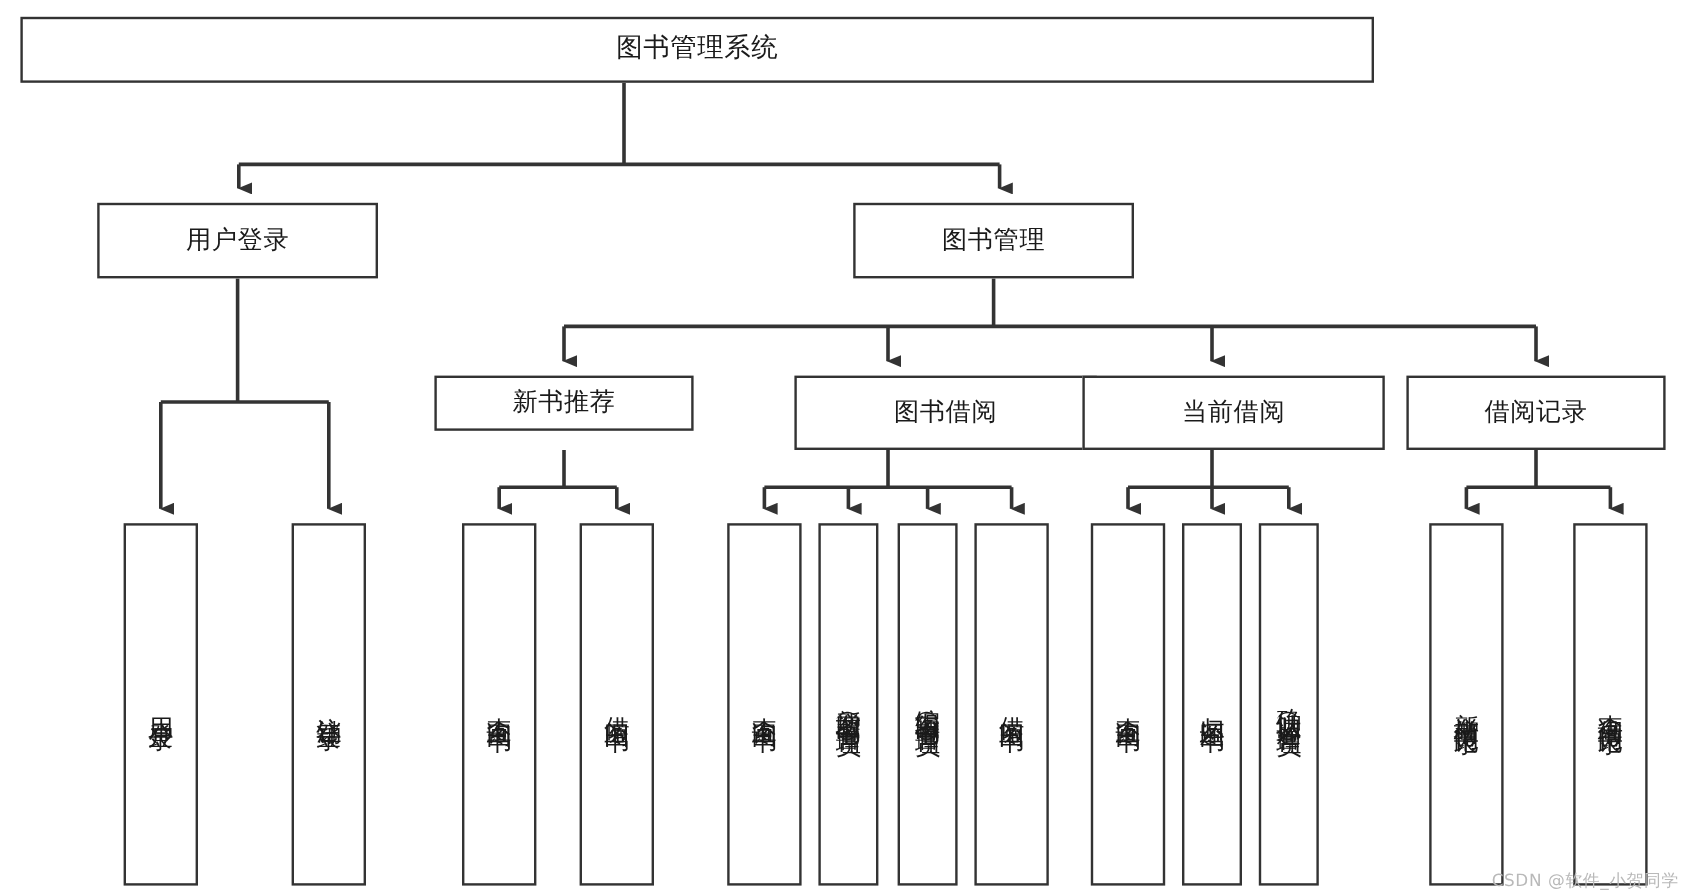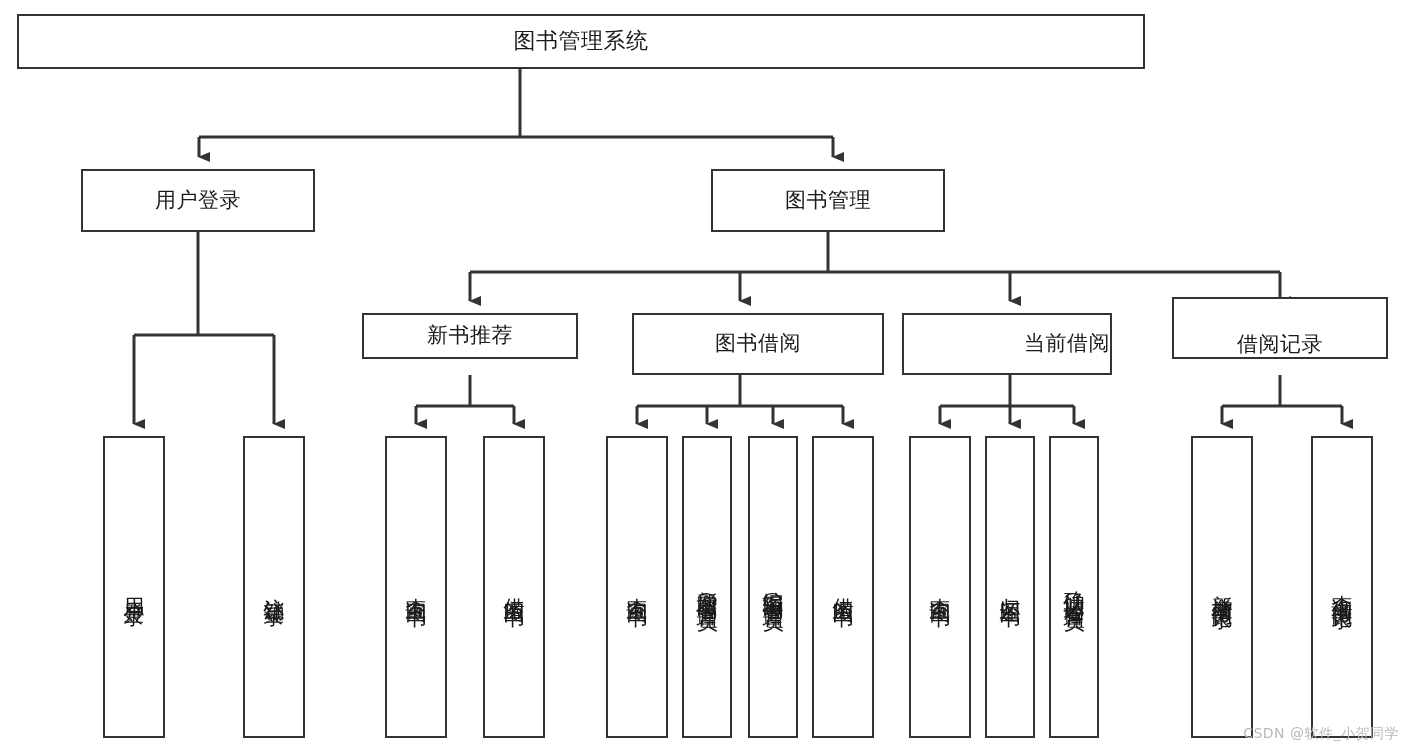--- a/index.html
+++ b/index.html
@@ -131,27 +131,27 @@
   <div class="node horiz" style="left: 81px; top: 169px; width: 234px; height: 63px;">
     <span>用户登录</span>
   </div>
   <div class="node horiz" style="left: 711px; top: 169px; width: 234px; height: 63px;">
     <span>图书管理</span>
   </div>
 
   <div class="node horiz" style="left: 362px; top: 313px; width: 216px; height: 46px;">
     <span>新书推荐</span>
   </div>
-  <div class="node horiz" style="left: 632px; top: 313px; width: 252px; height: 62px; text-align: right;">
+  <div class="node horiz" style="left: 662px; top: 313px; width: 252px; height: 62px; text-align: right;">
     <span>图书借阅</span>
   </div>
-  <div class="node horiz" style="left: 902px; top: 313px; width: 210px; height: 62px; justify-content: flex-end;">
+  <div class="node horiz" style="left: 902px; top: 313px; width: 252px; height: 62px;">
     <span>当前借阅</span>
   </div>
-  <div class="node horiz" style="left: 1172px; top: 297px; width: 216px; height: 62px; align-items: flex-end;">
+  <div class="node horiz" style="left: 1172px; top: 313px; width: 216px; height: 62px;">
     <span>借阅记录</span>
   </div>
 
   <div class="node leaf" style="left: 103px; top: 436px; width: 62px; height: 302px;">
     <span class="leaf-label">用户登录</span>
   </div>
   <div class="node leaf" style="left: 243px; top: 436px; width: 62px; height: 302px;">
     <span class="leaf-label">注销登录</span>
   </div>
   <div class="node leaf" style="left: 385px; top: 436px; width: 62px; height: 302px;">

